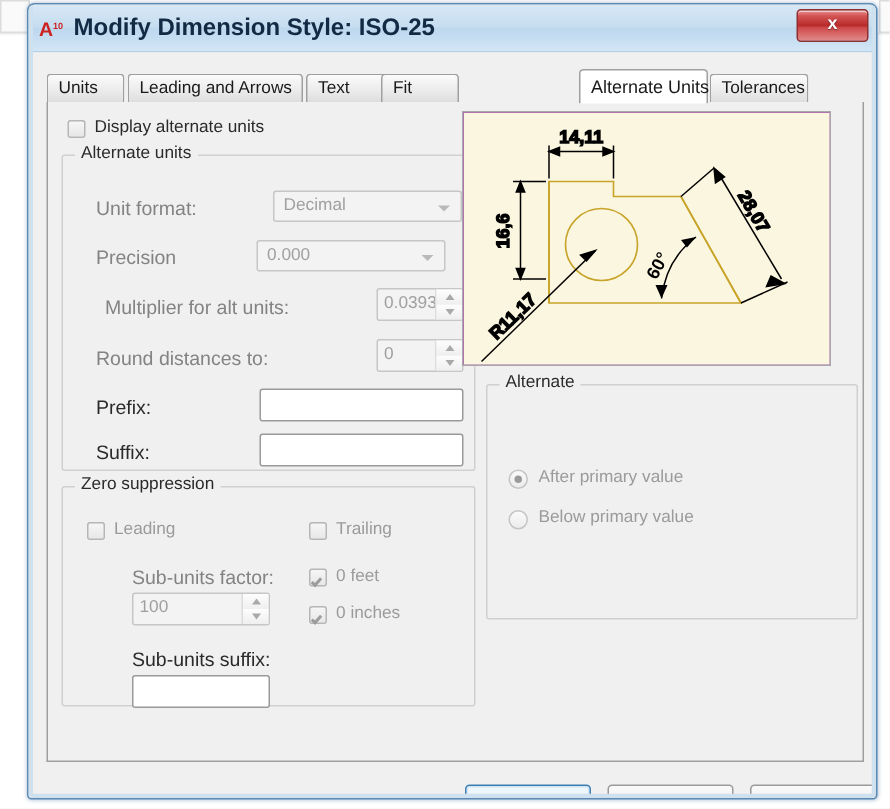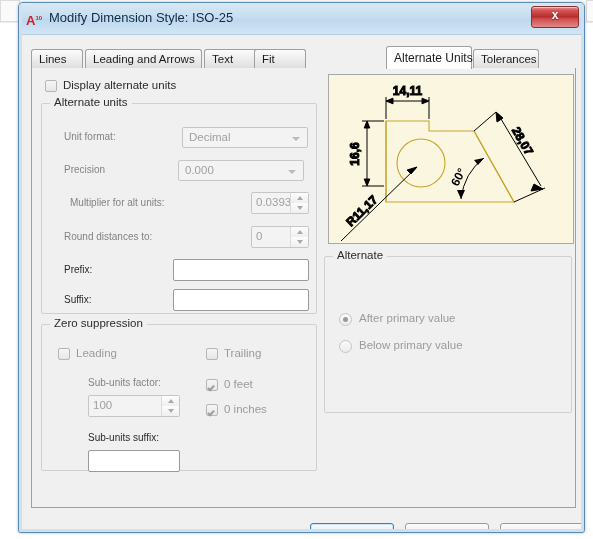--- a/index.html
+++ b/index.html
@@ -79,23 +79,24 @@
     line-height: 17px;
     font-weight: bold;
     color: #cc2222;
     text-align: left;
   }
   #title-icon .a { font-size: 13px; }
   #title-icon .ten { font-size: 6px; vertical-align: super; }
   #title-text {
     position: absolute;
     left: 30px; top: 7px;
-    font-size: 13px;
+    font-size: 16px;
     color: #122a43;
     white-space: nowrap;
+    font-weight: bold;
   }
   #close-button {
     position: absolute;
     right: 5px; top: 3px;
     width: 46px; height: 20px;
     border: 1px solid #8f3030;
     border-radius: 3px;
     background: linear-gradient(to bottom, #e79292 0%, #d35454 18%, #b92a2a 50%, #cf4a4a 58%, #e18a8a 100%);
     box-shadow: inset 0 1px 0 rgba(255,255,255,.55);
     cursor: pointer;
@@ -174,21 +175,21 @@
     top: -8px; left: 8px;
     background: #f0f0f0;
     padding: 0 4px;
     font-size: 11.5px;
     color: #2a2a2a;
     white-space: nowrap;
   }
 
   .field-label {
     position: absolute;
-    font-size: 10px;
+    font-size: 13px;
     color: #2a2a2a;
     white-space: nowrap;
   }
   .field-label.dim { color: #838383; }
 
   
   .combo {
     position: absolute;
     height: 21px;
     background: #f3f3f3;
@@ -323,21 +324,21 @@
     left: 3px; top: 3px;
     width: 5px; height: 5px;
     background: #9a9a9a;
     border-radius: 50%;
   }
   .radio .lbl { position: absolute; left: 20px; top: 0; }
 
   
   #preview {
     position: absolute;
-    left: 296px; top: 6px;
+    left: 276px; top: 6px;
     width: 246px; height: 170px;
     background: #a21caf;
     border: 1px solid #a8a8a8;
     box-sizing: border-box;
     overflow: hidden;
   }
   #preview svg { display: block; }
 
   
   .dlgbutton {
@@ -380,21 +381,21 @@
     </div>
     <div id="title-text">Modify Dimension Style: ISO-25</div>
     <div id="close-button">
       <div class="x">x</div>
     </div>
   </div>
 
   <div id="dialog-body">
 
     <div id="tabstrip">
-      <div class="tab" style="left:0px;width:52px">Lines</div>
+      <div class="tab" style="left:0px;width:52px">Units</div>
       <div class="tab" style="left:54px;width:117px">Leading and Arrows</div>
       <div class="tab" style="left:173px;width:56px">Text</div>
       <div class="tab" style="left:223px;width:52px">Fit</div>
       <div class="tab selected" style="left:355px;width:86px">Alternate Units</div>
       <div class="tab" style="left:442px;width:66px">Tolerances</div>
     </div>
 
     <div id="content">
 
       <div class="checkbox" style="left:13px; top:11px;">
@@ -405,21 +406,21 @@
       <div class="group" style="left:9px; top:35px; width:274px; height:209px;">
         <div class="legend">Alternate units</div>
 
         <div class="field-label dim" style="left:22px; top:27px;">Unit format:</div>
         <div class="combo" style="left:140px; top:23px; width:126px;">
           <span class="val">Decimal</span>
           <span class="arrow"></span>
         </div>
 
         <div class="field-label dim" style="left:22px; top:60px;">Precision</div>
-        <div class="combo" style="left:136px; top:56px; width:126px;">
+        <div class="combo" style="left:129px; top:56px; width:126px;">
           <span class="val">0.000</span>
           <span class="arrow"></span>
         </div>
 
         <div class="field-label dim" style="left:28px; top:93px;">Multiplier for alt units:</div>
         <div class="spinner" style="left:209px; top:88px; width:58px;">
           <span class="val" style="width:38px">0.0393700</span>
           <span class="btns">
             <span class="up">
                 <span class="tri"></span>

